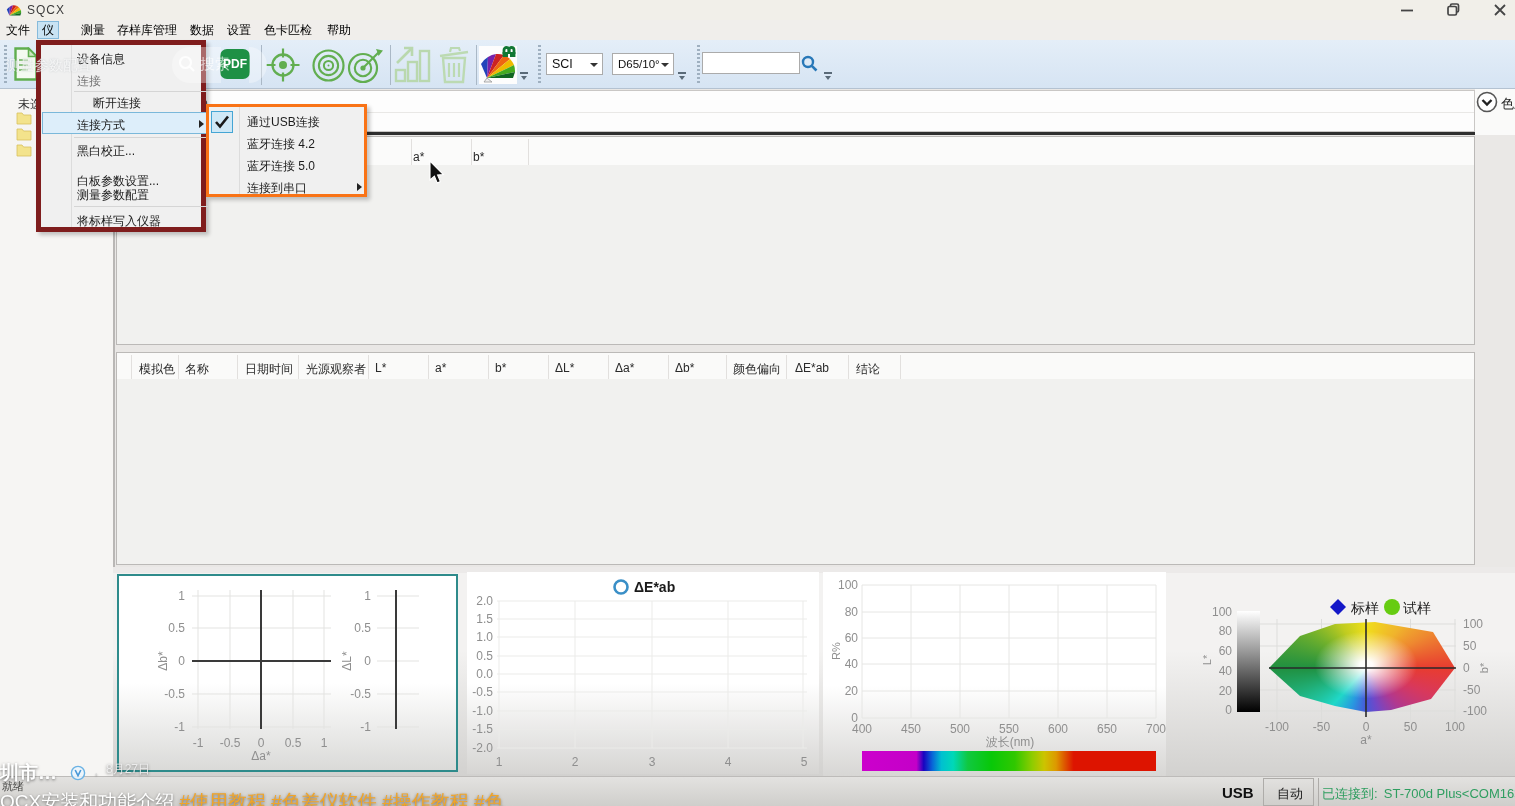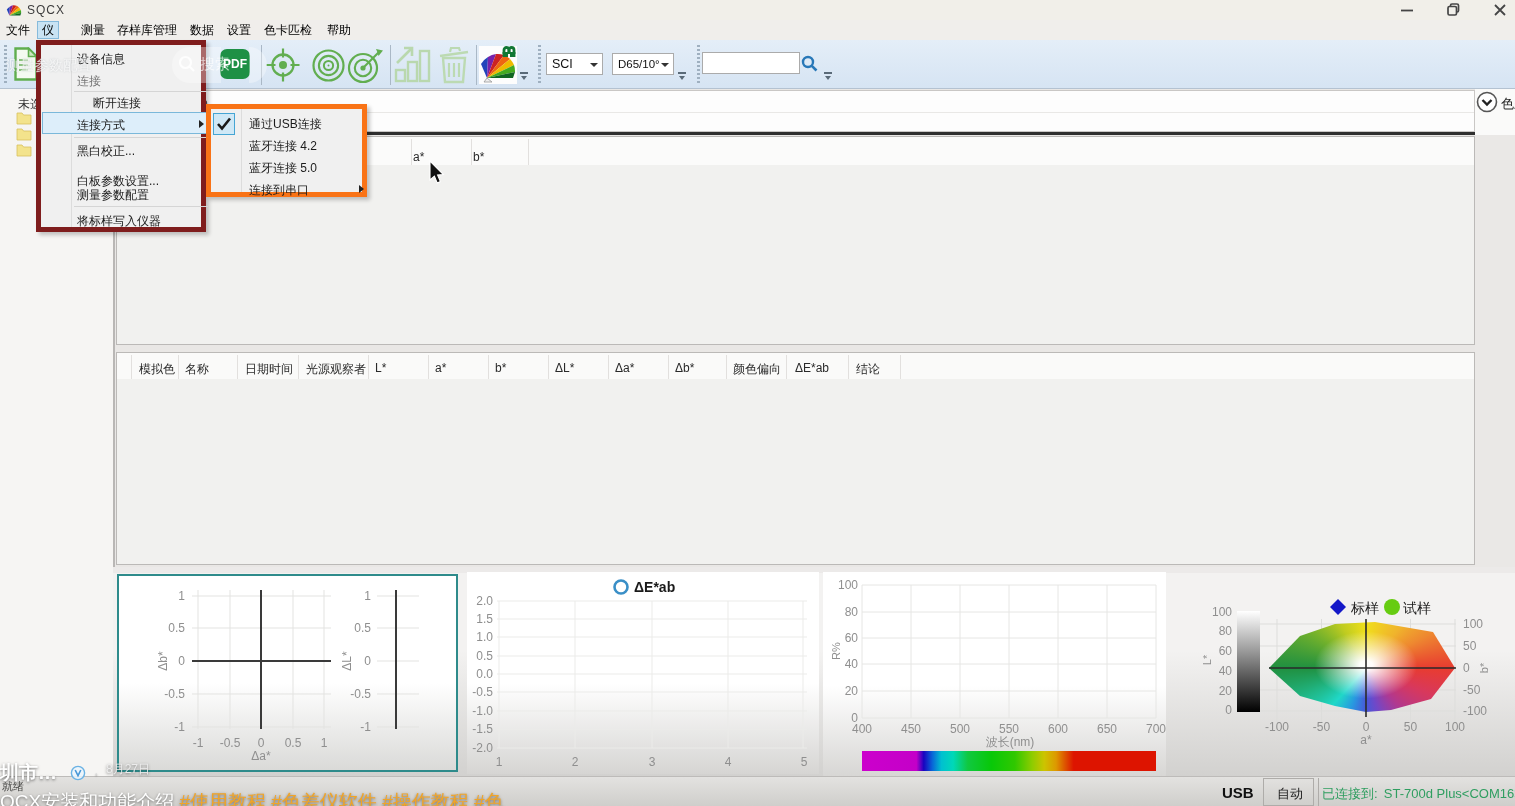--- a/index.html
+++ b/index.html
@@ -42,21 +42,21 @@
 #c3 { left:823px; top:572px; width:343px; height:207px; }
 #c4 { left:1170px; top:572px; width:345px; height:207px; }
 
 #statusbar { left:0; top:776px; width:1515px; height:30px; background:linear-gradient(#e3e2e0,#cfcecb); border-top:1px solid #bdbbb9; }
 
 #menu1 { left:36px; top:40px; width:170px; height:192px; background:#f0f0f0; border:5px solid #7f1d1d; box-shadow:3px 3px 4px rgba(0,0,0,.22); }
 #menu1 .gutter { position:absolute; left:30px; top:0; width:1px; height:100%; background:#dcdcdc; }
 .m1item { position:absolute; left:36px; font-size:12px; color:#1b1b1b; }
 .m1sep { position:absolute; left:33px; width:134px; height:1px; background:#d5d5d5; }
 #m1hl { position:absolute; left:1px; top:67px; width:167px; height:22px; background:#ddeefa; border:1px solid #7ab8da; }
-#menu2 { left:206px; top:104px; width:161px; height:93px; background:#f0f0f0; border:5px solid #f97316; box-shadow:3px 3px 4px rgba(0,0,0,.22); }
+#menu2 { left:206px; top:104px; width:161px; height:93px; background:#f0f0f0; border:3px solid #f97316; box-shadow:3px 3px 4px rgba(0,0,0,.22); }
 #menu2 .gutter { position:absolute; left:30px; top:0; width:1px; height:100%; background:#dcdcdc; }
 .m2item { position:absolute; left:38px; font-size:12px; color:#1b1b1b; }
 #chkbox { position:absolute; left:2px; top:4px; width:22px; height:22px; background:#cfe8f6; border:1px solid #45a5d4; }
 .marr { position:absolute; width:0; height:0; border-top:4px solid transparent; border-bottom:4px solid transparent; border-left:5px solid #222; }
 </style>
 </head>
 <body>
 
 <div class="abs" id="titlebar"></div>
 <div class="abs" id="titletext">SQCX</div>

